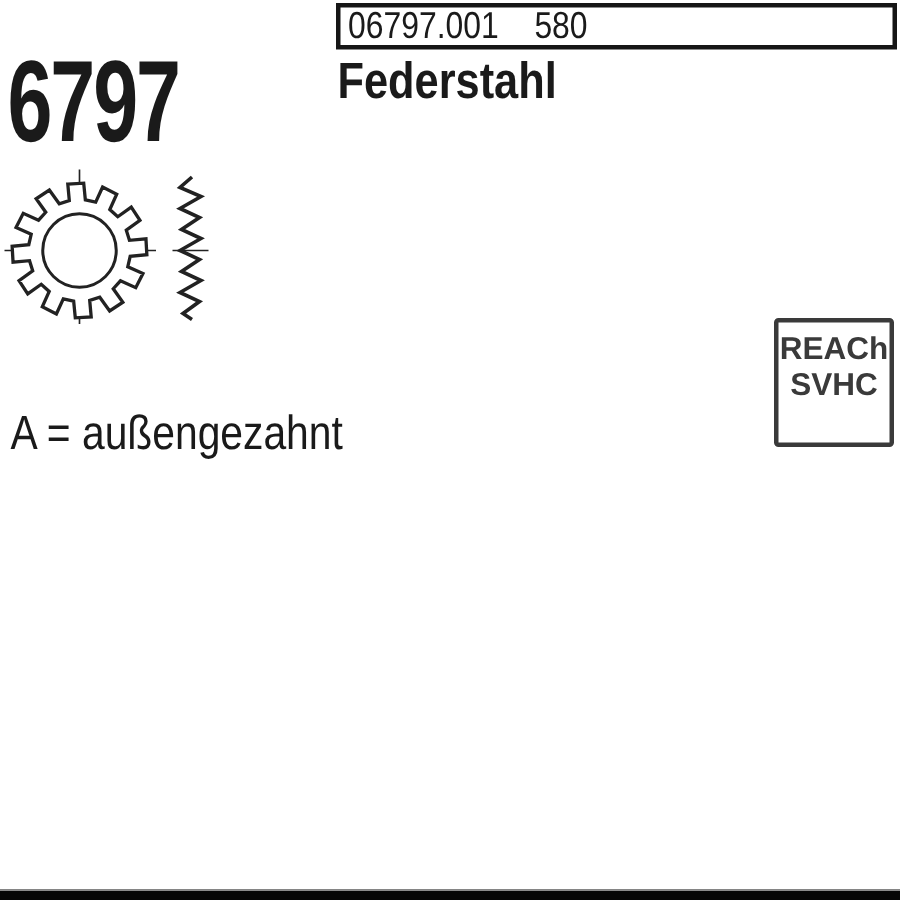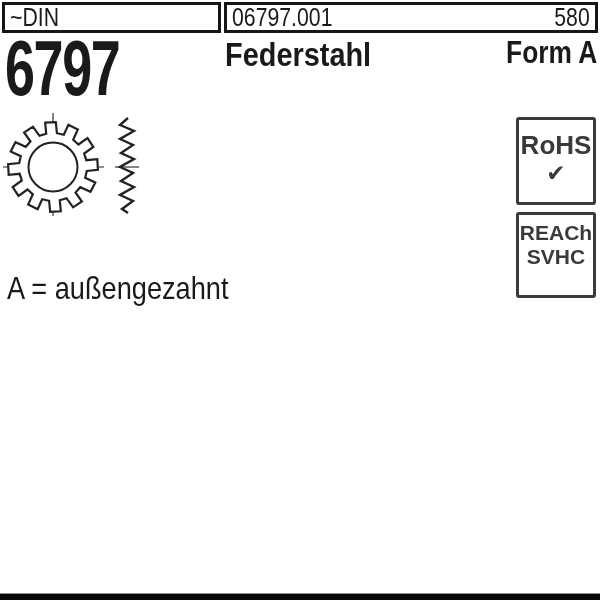--- a/index.html
+++ b/index.html
@@ -7,21 +7,21 @@
     position:relative;width:600px;height:600px;background:#ffffff;overflow:hidden;
     font-family:"Liberation Sans","DejaVu Sans",sans-serif;color:#1a1a1a;
   }
   .cond{display:inline-block;transform:scaleX(.85);transform-origin:0 50%;white-space:nowrap;}
   .cond-r{display:inline-block;transform:scaleX(.85);transform-origin:100% 50%;white-space:nowrap;}
 
   
   .hbox{position:absolute;top:2px;height:31px;border:3px solid #161616;box-sizing:border-box;
         display:flex;align-items:center;background:#fff;}
   .hbox.left{left:2px;width:219px;padding-left:5px;}
-  .hbox.right{left:224px;right:2px;justify-content:space-between;padding:0 5px;}
+  .hbox.right{left:224px;right:2px;justify-content:flex-start;padding:0 5px;}
   .htext{font-size:25px;font-weight:400;line-height:1;}
 
   
   .big-num{position:absolute;left:5px;top:30px;font-size:77px;font-weight:700;line-height:1;
            letter-spacing:-2px;transform:scaleX(.7);transform-origin:0 0;white-space:nowrap;}
 
   
   .material{position:absolute;left:225px;top:37px;font-size:34px;font-weight:700;line-height:1;}
   .form{position:absolute;right:3px;top:37px;font-size:31px;font-weight:700;line-height:1;text-align:right;}
 
@@ -43,53 +43,43 @@
 
   
   .bottom-bar{position:absolute;left:0;right:0;bottom:0;height:6px;background:#050505;
               border-top:1px solid #8a8a8a;}
 </style>
 </head>
 <body>
 
 <div id="canvas">
 
-  <div class="hbox left">
-    <span class="htext cond">~DIN</span>
-  </div>
   <div class="hbox right">
     <span class="htext cond">06797.001</span>
     <span class="htext cond-r">580</span>
   </div>
 
   <div class="big-num">6797</div>
 
   <div class="material">
     <span class="cond">Federstahl</span>
-  </div>
-  <div class="form">
-    <span class="cond-r">Form A</span>
   </div>
 
   <svg class="drawing" viewBox="0 0 145 112">
 
     <line x1="3" y1="57" x2="104" y2="57" stroke="#222" stroke-width="1.1"></line>
     <line x1="53" y1="3" x2="53" y2="106" stroke="#222" stroke-width="1.1"></line>
 
     <path id="gear-teeth" d="M45.2,12.7L55.8,12.1L56.9,23.2L63.8,24.8L68.4,14.7L77.8,19.5L73.2,29.7L78.5,34.5L87.5,28.1L93.3,36.9L84.2,43.5L86.3,50.2L97.3,49.2L97.9,59.8L86.8,60.9L85.2,67.8L95.3,72.4L90.5,81.8L80.3,77.2L75.5,82.5L81.9,91.5L73.1,97.3L66.5,88.2L59.8,90.3L60.8,101.3L50.2,101.9L49.1,90.8L42.2,89.2L37.6,99.3L28.2,94.5L32.8,84.3L27.5,79.5L18.5,85.9L12.7,77.1L21.8,70.5L19.7,63.8L8.7,64.8L8.1,54.2L19.2,53.1L20.8,46.2L10.7,41.6L15.5,32.2L25.7,36.8L30.5,31.5L24.1,22.5L32.9,16.7L39.5,25.8L46.2,23.7Z" fill="#fff" stroke="#222" stroke-width="2.2" stroke-linejoin="miter"></path>
     <circle cx="53" cy="57" r="24.5" fill="none" stroke="#222" stroke-width="2"></circle>
 
     <line x1="115" y1="57" x2="139" y2="57" stroke="#222" stroke-width="1.1"></line>
     <path d="M128,8 L120,15 L134,21 L120,29 L133,35 L121,43 L134,49 L120,57 L133,63 L121,71 L134,77 L120,85 L133,91 L122,99 L128,103" fill="none" stroke="#222" stroke-width="2.4" stroke-linejoin="miter"></path>
   </svg>
 
-  <div class="badge rohs">
-    <div class="rohs-label">RoHS</div>
-    <div class="rohs-check">✔</div>
-  </div>
 
   <div class="badge reach">
     <div class="reach-line">REACh</div>
     <div class="reach-line">SVHC</div>
   </div>
 
   <div class="desc2">
     <span class="cond">A = außengezahnt</span>
   </div>
 

